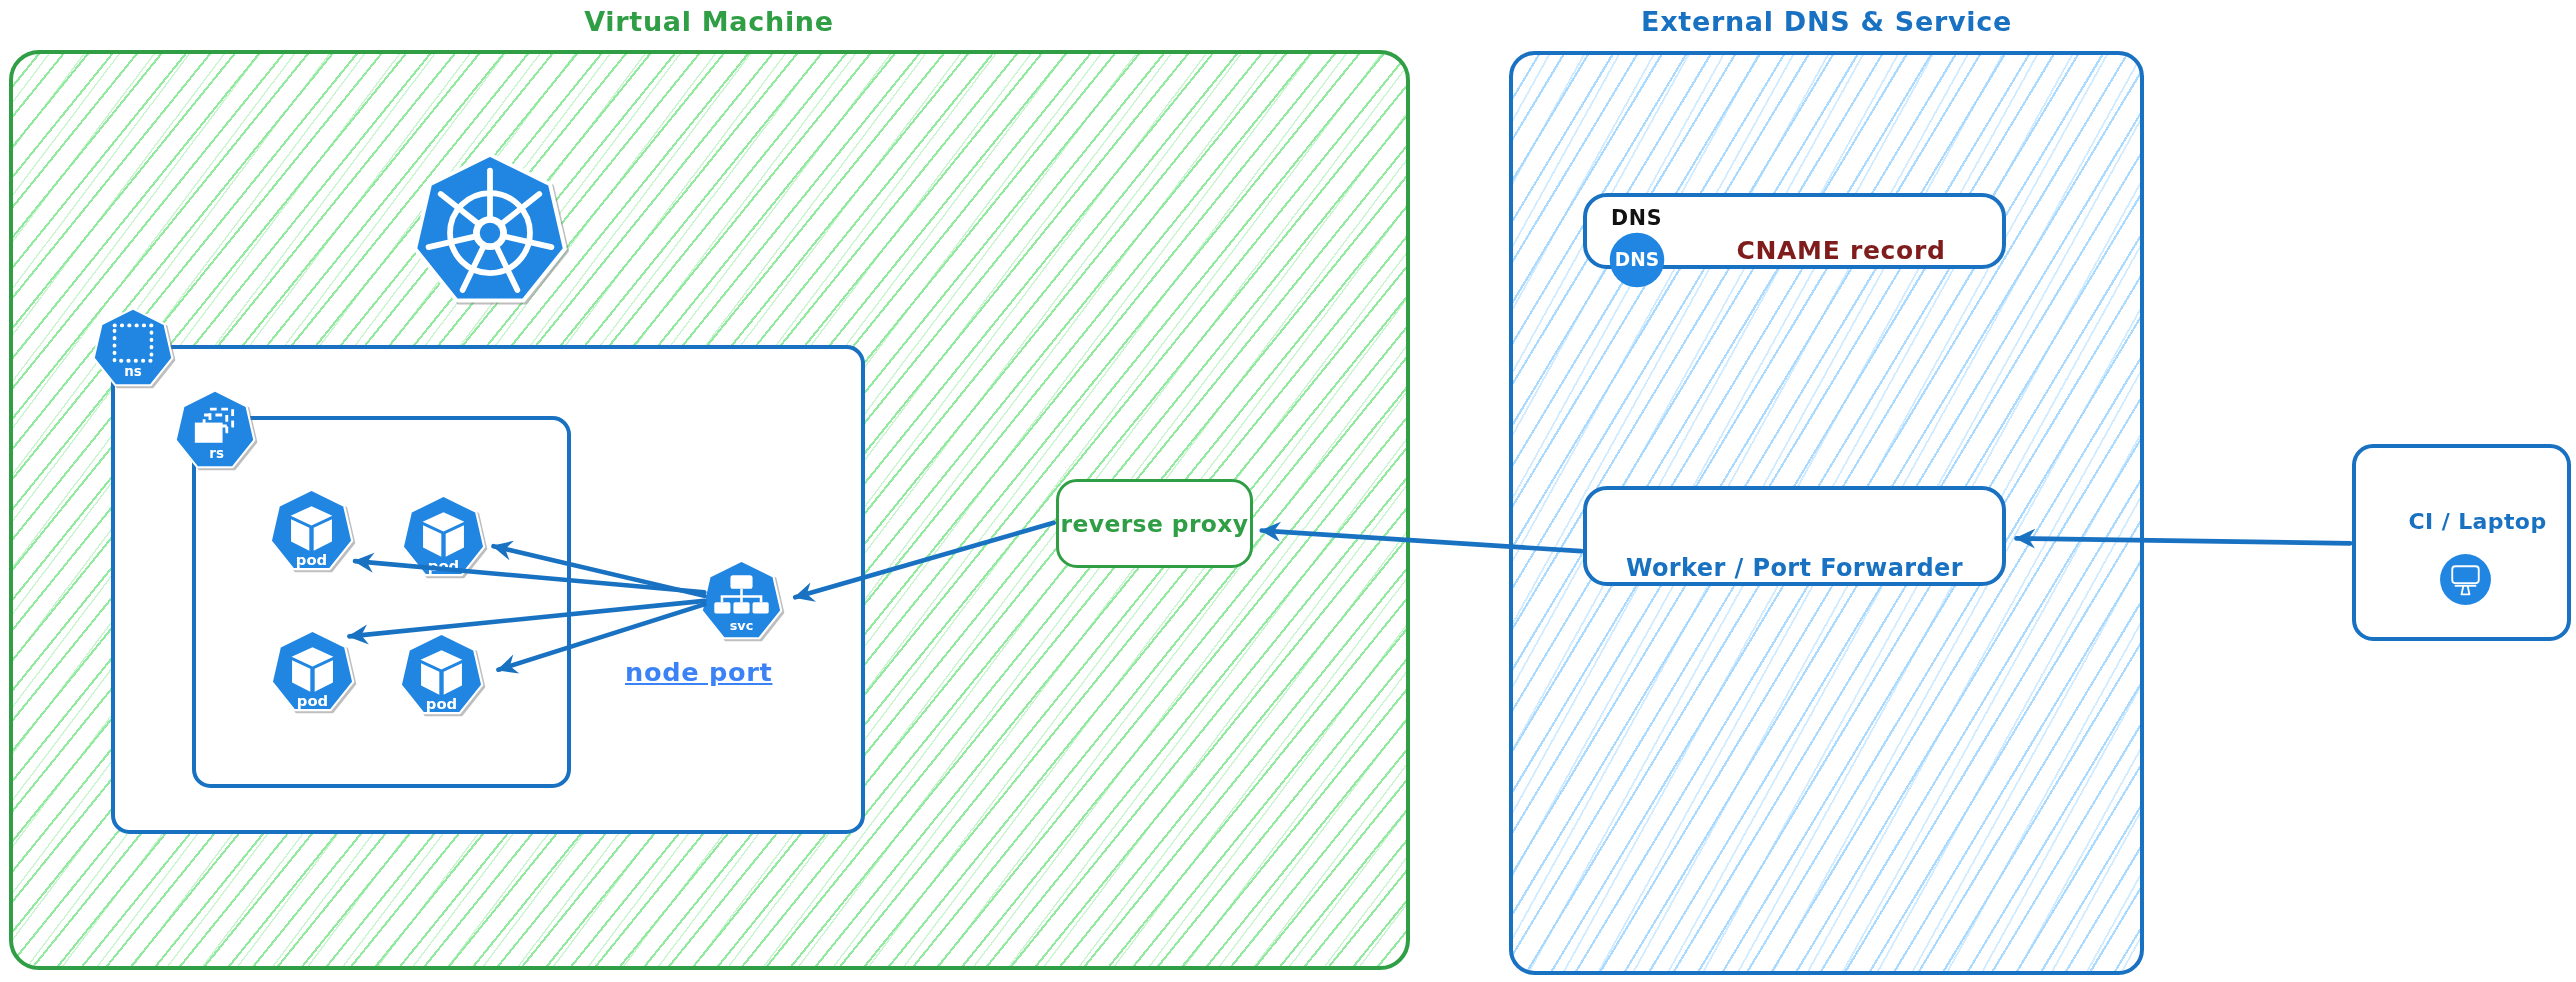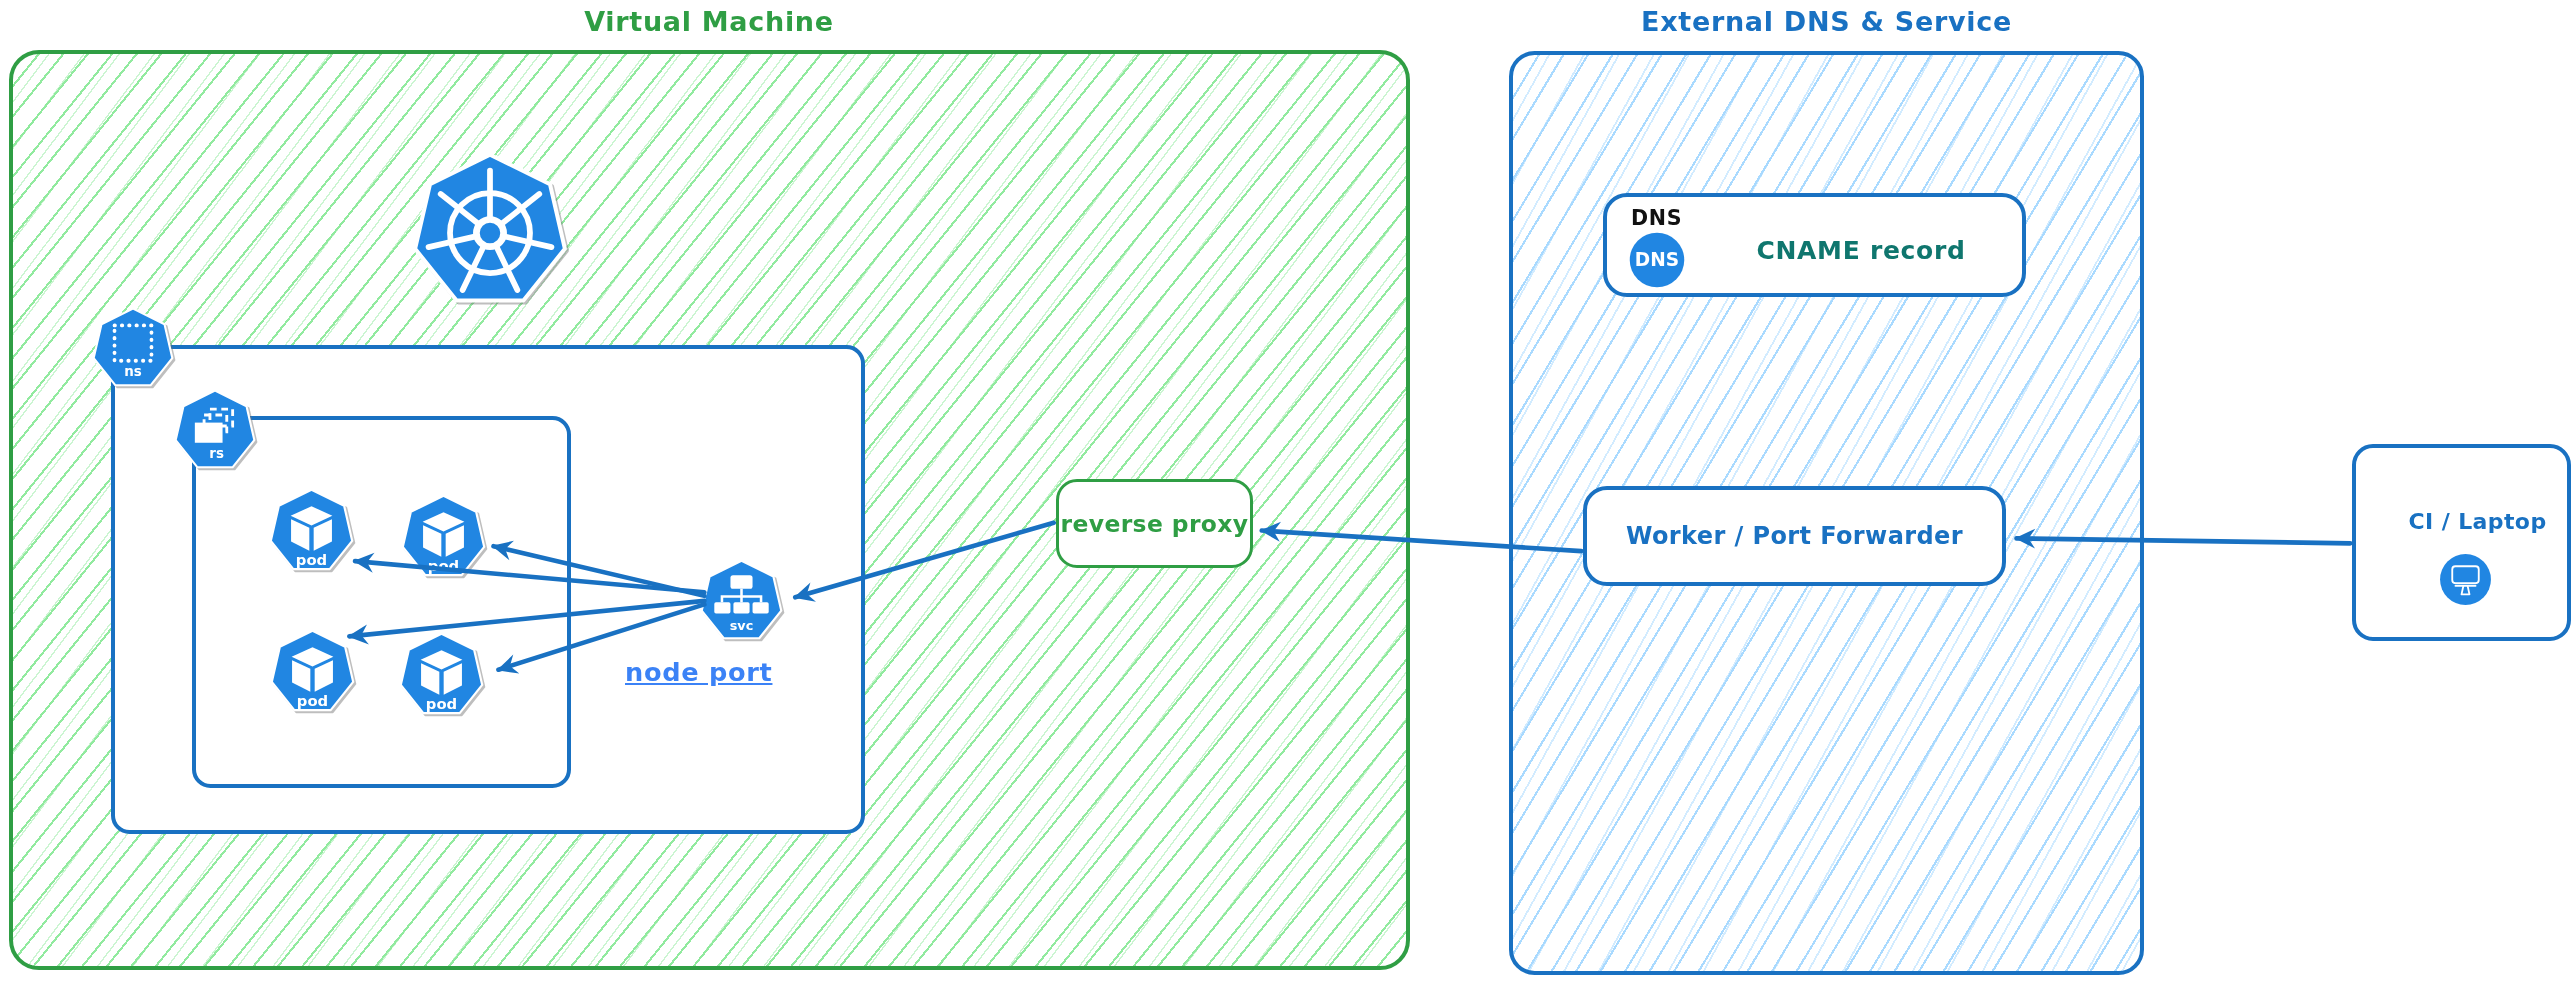--- a/index.html
+++ b/index.html
@@ -44,34 +44,34 @@
   .icon-label{font-weight:700;}
 
   
   .rp-box{
     left:1056px;top:479px;width:197px;height:89px;background:#fff;
     border:3.6px solid #2f9e44;border-radius:21px;z-index:4;
     display:flex;align-items:center;justify-content:center;
     color:#2f9e44;font-size:23.4px;font-weight:600;letter-spacing:0.4px;
   }
   .dns-card{
-    left:1583px;top:193px;width:423px;height:104px;background:#fff;
-    border:4.3px solid #1971c2;border-radius:24px;z-index:4;margin-left:20px;
+    left:1583px;top:193px;width:423px;height:76px;background:#fff;
+    border:4.3px solid #1971c2;border-radius:24px;z-index:4;
   }
   .dns-tag{position:absolute;left:24px;top:8.5px;color:#111;font-size:20.6px;font-weight:700;letter-spacing:0.7px;}
   .dns-circle{position:absolute;left:21px;top:34px;}
   .cname-label{
     position:absolute;left:107px;right:14px;top:0;height:106px;
     display:flex;align-items:center;justify-content:center;
-    color:#0f766e;font-size:25px;font-weight:600;letter-spacing:0.7px;
+    color:#7f1d1d;font-size:25px;font-weight:600;letter-spacing:0.7px;
   }
   .worker-box{
     left:1583px;top:486px;width:423px;height:100px;background:#fff;
     border:4.3px solid #1971c2;border-radius:24px;z-index:4;
-    display:flex;align-items:center;justify-content:center;
+    display:flex;align-items:flex-end;justify-content:center;
     color:#1971c2;font-size:24px;font-weight:600;letter-spacing:0.4px;
   }
   .ci-box{
     left:2352px;top:444px;width:219px;height:197px;background:#fff;
     border:4.3px solid #1971c2;border-radius:21px;z-index:4;
   }
   .ci-label{
     position:absolute;left:0;top:61px;width:100%;text-align:center;
     color:#1971c2;font-size:22px;font-weight:700;letter-spacing:0.4px;margin-left:16px;
   }

